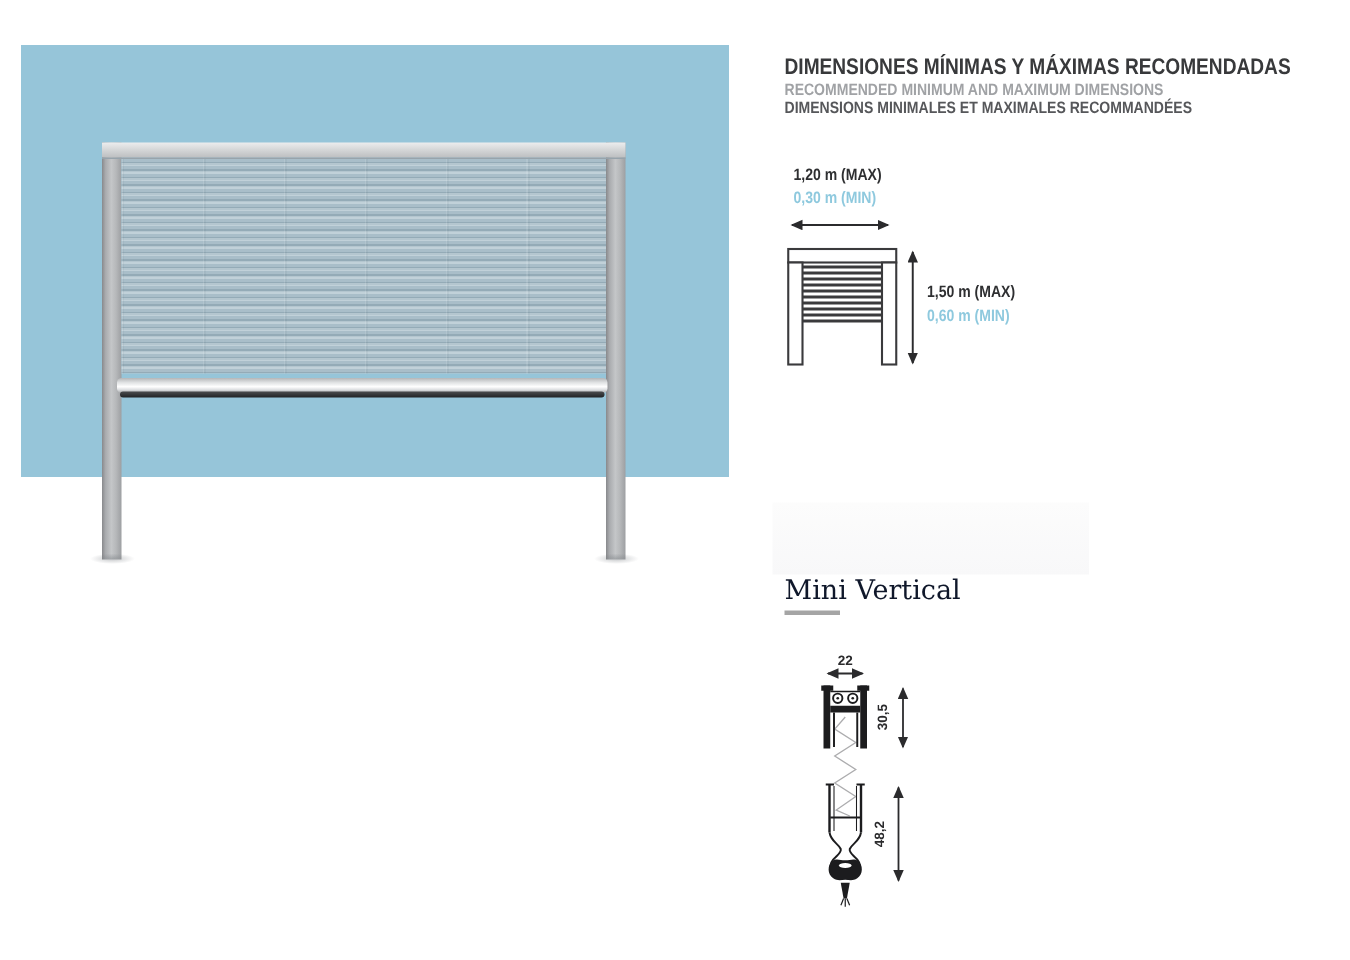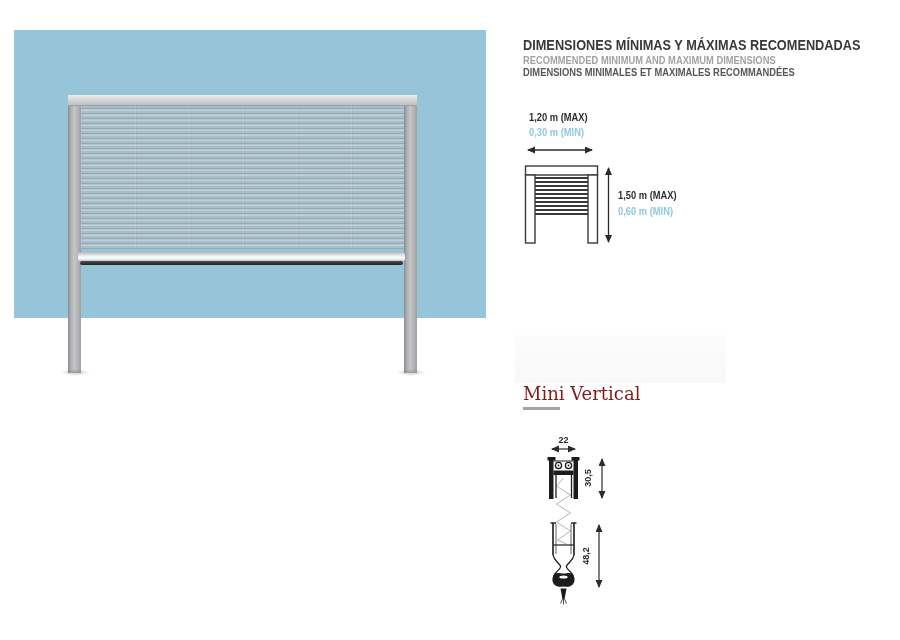--- a/index.html
+++ b/index.html
@@ -36,21 +36,21 @@
   .dim-txt{font-size:11px;}
   .dim-dark{color:#2e2f31;}
   .dim-blue{color:#8ec9de;}
   .w-max{left:529px;top:111px;}
   .w-min{left:529px;top:126px;}
   .h-max{left:618px;top:189px;}
   .h-min{left:618px;top:205px;}
 
   .photo-fade{left:515px;top:335px;width:211px;height:48px;
         background:linear-gradient(180deg,#fcfcfc 0%,#f8f8f9 100%);}
-  .mini-title{left:523px;top:383px;font-size:18px;color:#7f1d1d;
+  .mini-title{left:523px;top:383px;font-size:18px;color:#0f172a;
         font-family:"DejaVu Serif","Liberation Serif",serif;}
   .mini-underline{left:523px;top:407px;width:37px;height:3px;background:#a5a5a5;}
 
   svg{display:block;}
   svg text{font-family:"Liberation Sans",sans-serif;font-weight:bold;fill:#2b2b2d;}
   .stroke-dark{stroke:#2b2b2d;}
 </style>
 </head>
 <body>
 

